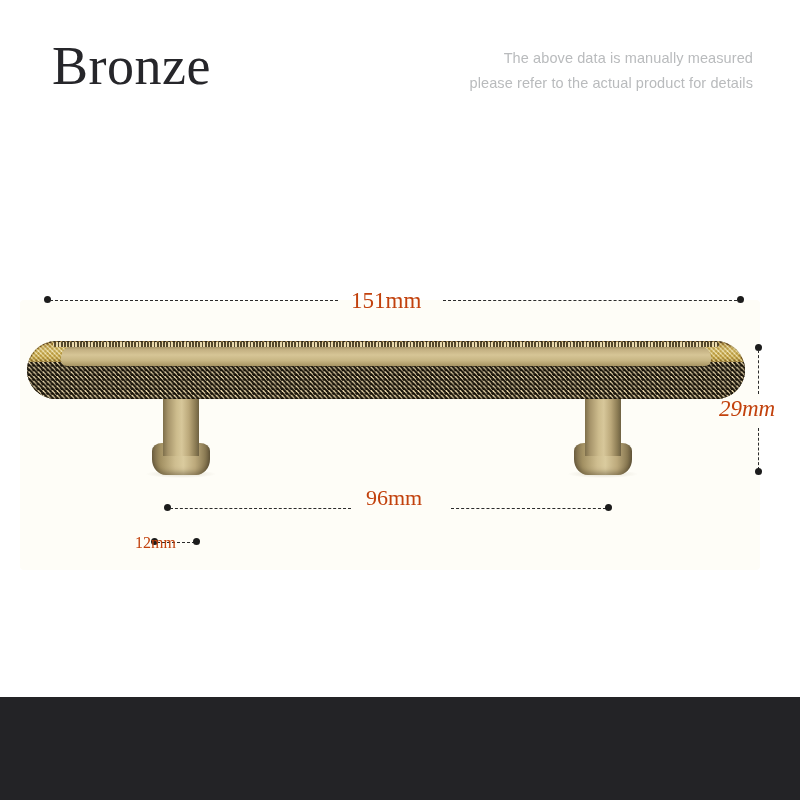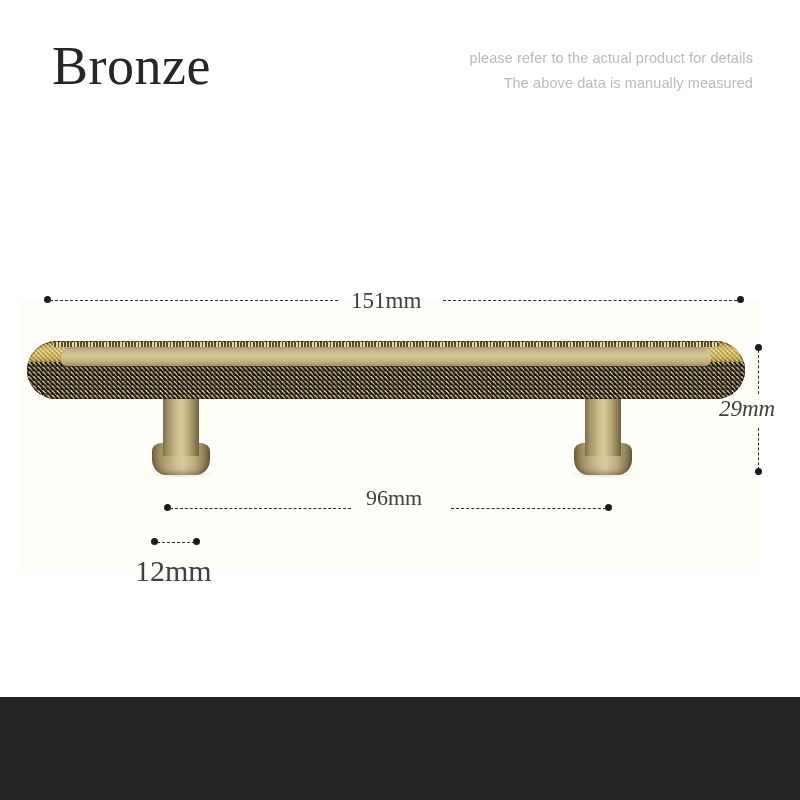--- a/index.html
+++ b/index.html
@@ -63,21 +63,21 @@
   .dot {
     position: absolute;
     width: 7px;
     height: 7px;
     background: #1c1c1c;
     border-radius: 50%;
   }
   .dimlabel {
     position: absolute;
     font-family: "Liberation Serif", serif;
-    color: #404040;
+    color: #c2410c;
     white-space: nowrap;
   }
 
   
   .product { position: absolute; left: 0; top: 0; width: 800px; height: 800px; }
 
   .bar {
     position: absolute;
     left: 27px;
     top: 341px;
@@ -218,22 +218,22 @@
 </style>
 </head>
 <body>
 
 <div id="page">
 
   <div class="backdrop"></div>
 
   <div class="title">Bronze</div>
   <div class="disclaimer">
+    <div>The above data is manually measured</div>
     <div>please refer to the actual product for details</div>
-    <div>The above data is manually measured</div>
   </div>
 
   <div>
     <div class="dot" style="left:44px; top:296px;"></div>
     <div class="dimline-h" style="left:50px; top:300px; width:288px;"></div>
     <div class="dimlabel" style="left:351px; top:288px; font-size:23px;">151mm</div>
     <div class="dimline-h" style="left:443px; top:300px; width:294px;"></div>
     <div class="dot" style="left:737px; top:296px;"></div>
   </div>
 
@@ -268,21 +268,21 @@
     <div class="dimline-h" style="left:170px; top:508px; width:181px;"></div>
     <div class="dimlabel" style="left:366px; top:485px; font-size:22px;">96mm</div>
     <div class="dimline-h" style="left:451px; top:508px; width:155px;"></div>
     <div class="dot" style="left:605px; top:504px;"></div>
   </div>
 
   <div>
     <div class="dot" style="left:151px; top:538px;"></div>
     <div class="dimline-h" style="left:157px; top:542px; width:38px;"></div>
     <div class="dot" style="left:193px; top:538px;"></div>
-    <div class="dimlabel" style="left:135px; top:554px; font-size:30px;">12mm</div>
+    <div class="dimlabel" style="left:135px; top:534px; font-size:16px;">12mm</div>
   </div>
 
   <div class="specbar">
     
     
   </div>
 
 </div>
 
 </body></html>

